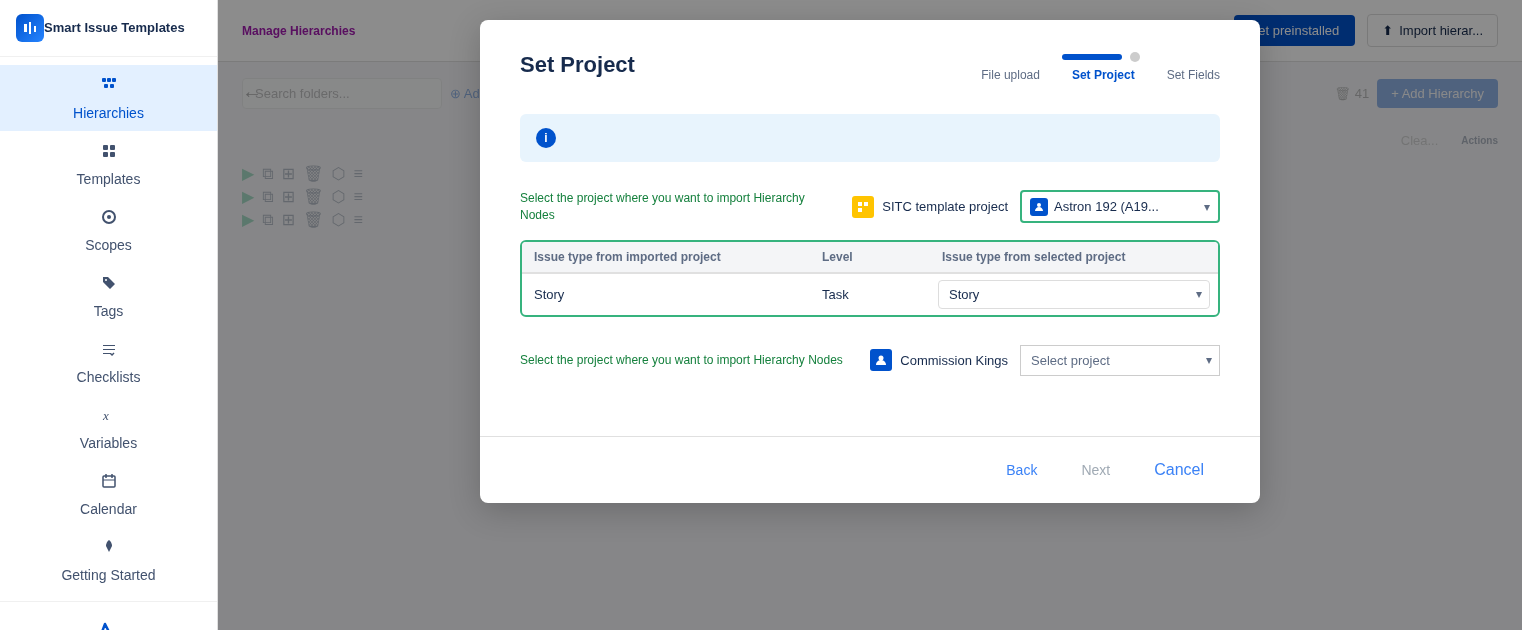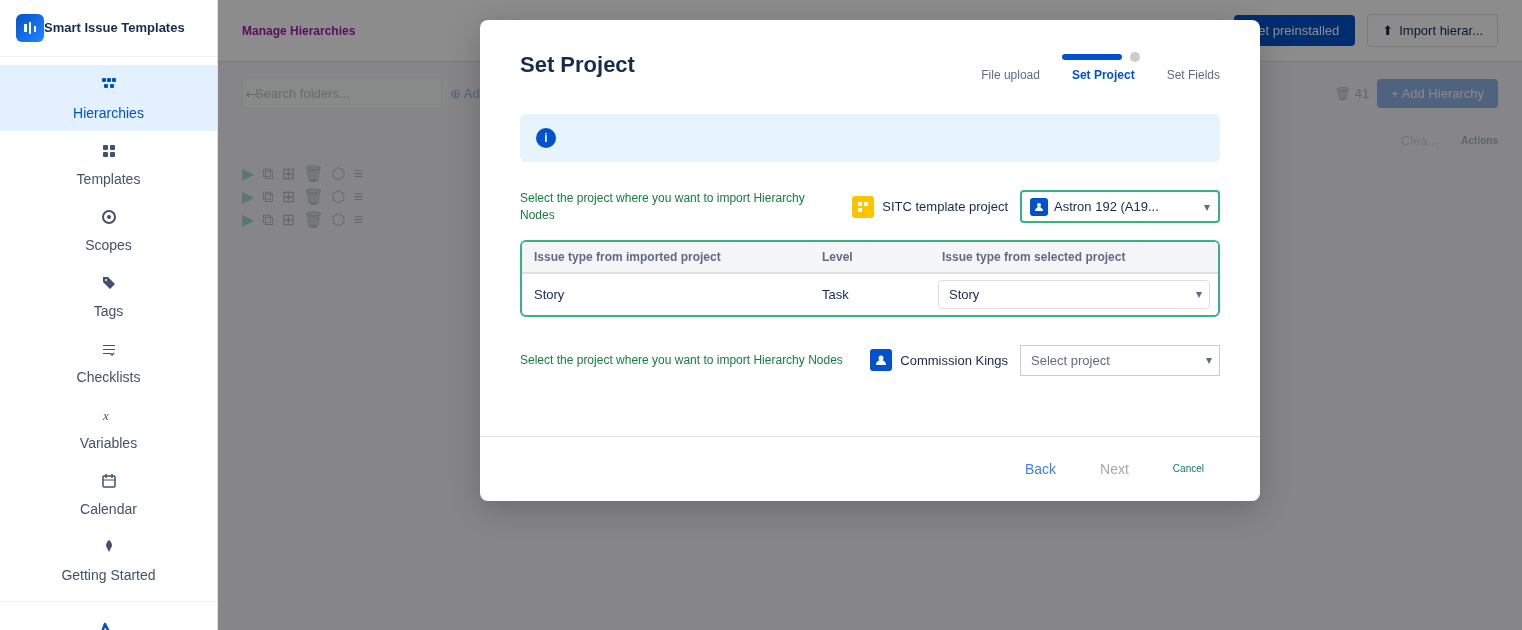--- a/index.html
+++ b/index.html
@@ -365,25 +365,25 @@
       background: transparent;
       color: #a0aab4;
       border: none;
       padding: 8px 16px;
       border-radius: 4px;
       font-size: 14px;
       cursor: default;
     }
     .btn-cancel {
       background: transparent;
-      color: #0f766e;
+      color: #3b82f6;
       border: none;
       padding: 8px 16px;
       border-radius: 4px;
-      font-size: 10px;
+      font-size: 16px;
       cursor: pointer;
     }
 
     
     .action-rows { display: flex; flex-direction: column; gap: 4px; }
     .action-row { display: flex; align-items: center; gap: 8px; color: #5e6c84; font-size: 16px; }
     .action-play { color: #36b37e; }
   </style>
 </head>
 <body>

